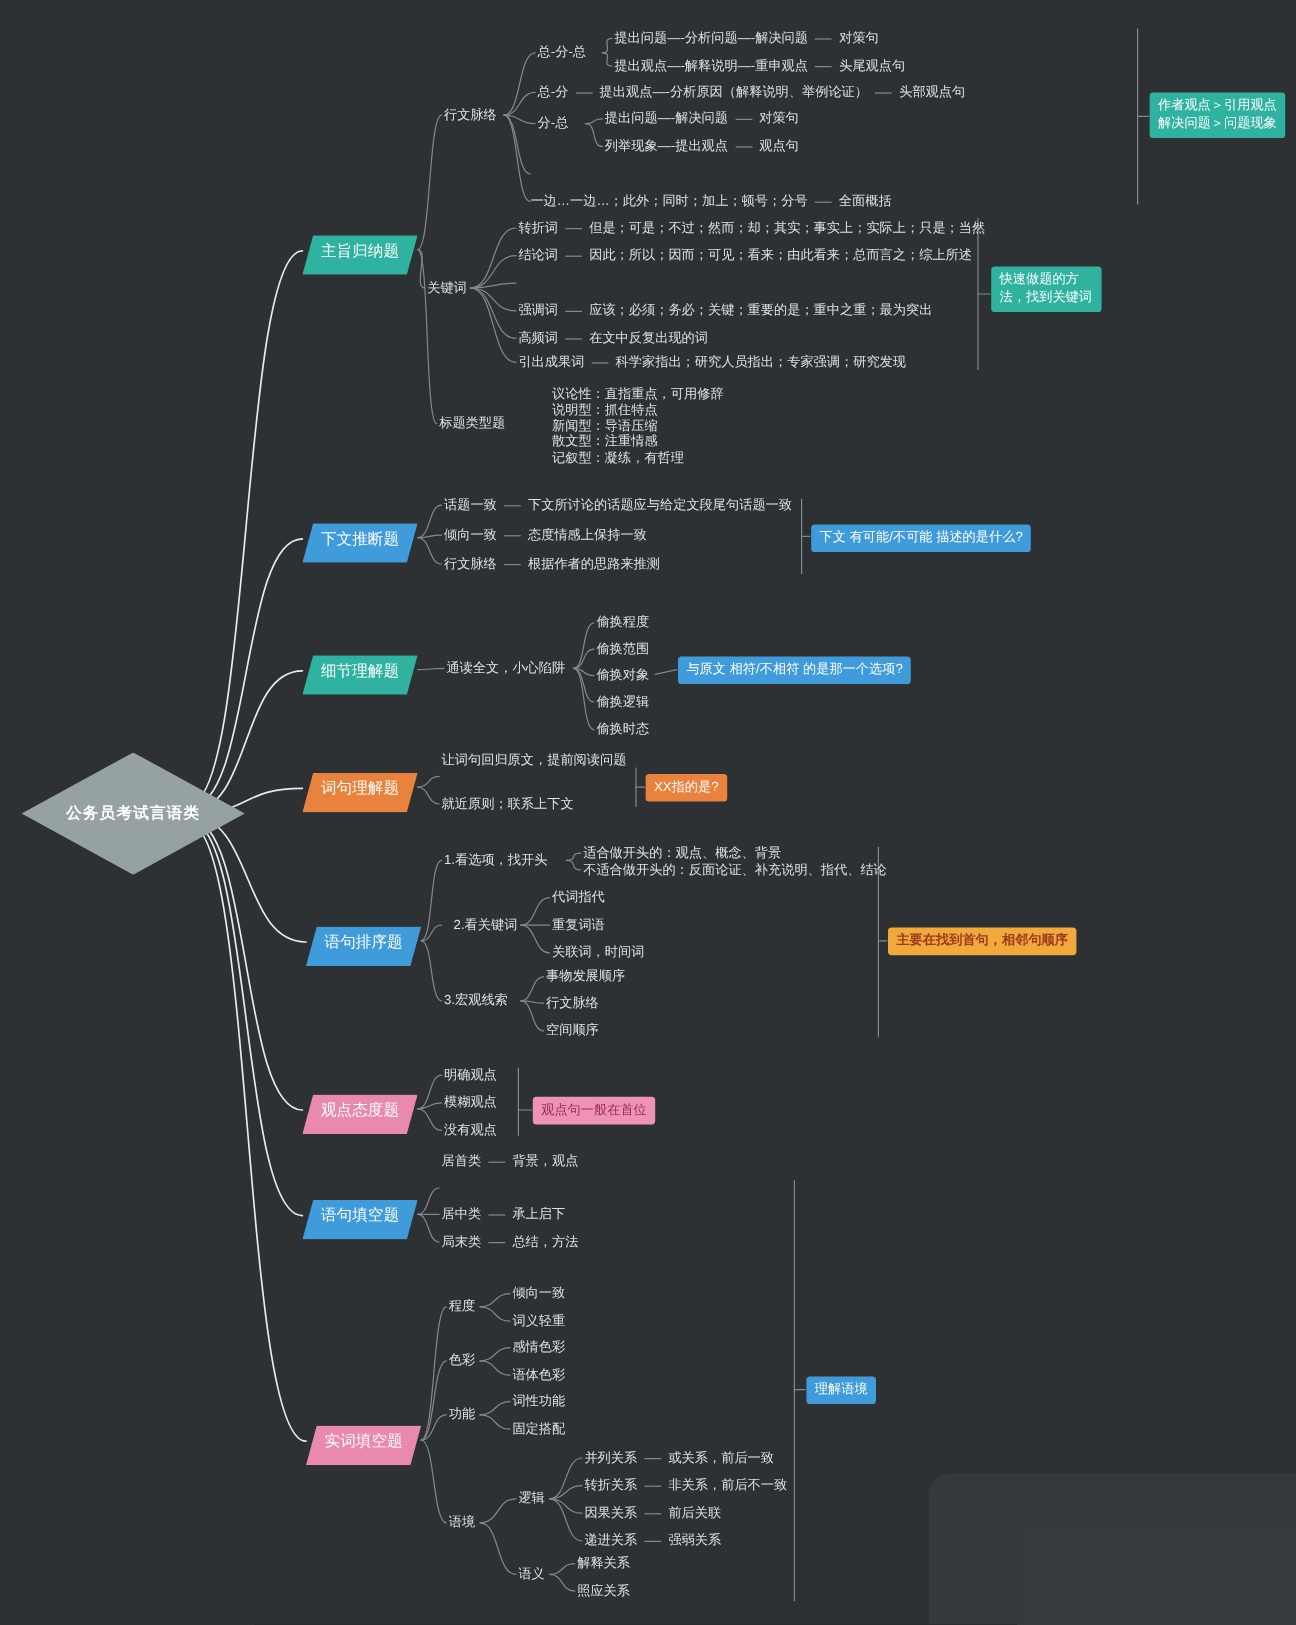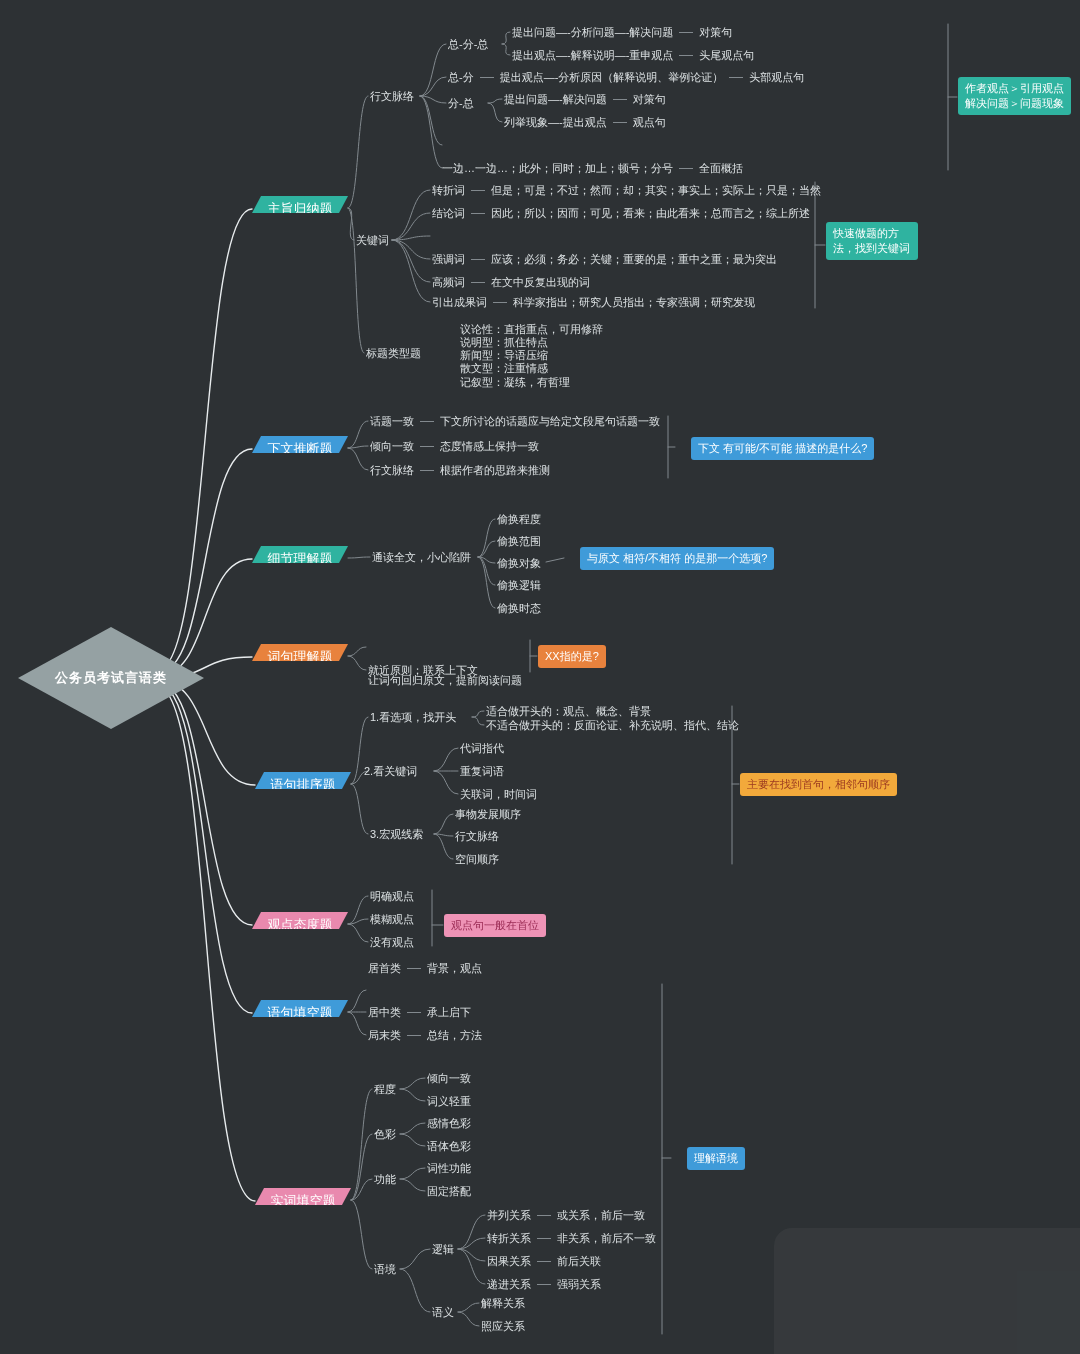--- a/index.html
+++ b/index.html
@@ -15,21 +15,21 @@
   #edges path.r { stroke:var(--rootline,#e7ebed); stroke-width:1.4; }
 
   .root-node {
     position:absolute; left:18px; top:627px; width:186px; height:102px;
     background:var(--graynode,#95a1a3);
     clip-path:polygon(50% 0, 100% 50%, 50% 100%, 0 50%);
     display:flex; align-items:center; justify-content:center;
     color:#fff; font-size:13px; font-weight:bold; letter-spacing:1px;
   }
   .topic {
-    position:absolute; width:96px; height:17px; line-height:25px;
+    position:absolute; width:96px; height:33px; line-height:25px;
     text-align:center; color:#fff; font-size:13px;
     clip-path:polygon(9px 0, 100% 0, calc(100% - 9px) 100%, 0 100%);
   }
   .teal   { background:var(--teal,#2fb3a0); }
   .blue   { background:var(--blue,#3f9bd9); }
   .orange { background:var(--orange,#e8823d); }
   .pink   { background:var(--pink,#e989ae); }
 
   .node-label, .row {
     position:absolute; height:16px; line-height:16px;
@@ -37,23 +37,23 @@
   }
   .row { display:flex; align-items:center; }
   .dash { width:14px; height:1px; background:var(--line,#82898e); margin:0 6px; flex:none; }
 
   .note {
     position:absolute; font-size:11px; line-height:15px;
     padding:4px 7px; border-radius:3px; color:#fff; white-space:nowrap;
   }
   .note.wrap { white-space:normal; }
   .note-teal   { background:var(--teal,#2fb3a0);font-family:Liberation Serif, serif; }
-  .note-blue   { background:var(--blue,#3f9bd9);margin-left:15px; }
+  .note-blue   { background:var(--blue,#3f9bd9); }
   .note-orange { background:var(--orange,#e8823d); }
-  .note-amber  { background:var(--amber,#f2a93b); color:var(--ambertext,#9c3a20); }
+  .note-amber  { background:var(--amber,#f2a93b); color:var(--ambertext,#9c3a20);font-weight:bold; }
   .note-pink   { background:var(--pinklight,#ee93b6); color:var(--pinktext,#9b2c55); }
 
   .corner-patch {
     position:absolute; right:0; bottom:0; width:306px; height:126px;
     background:rgba(255,255,255,0.045); border-top-left-radius:18px;
   }
 </style>
 </head>
 <body>
 
@@ -257,28 +257,28 @@
   <div class="note note-blue" style="left:676px;top:437px"><span>下文 有可能/不可能 描述的是什么?</span></div>
 
   <div class="node-label" style="left:372px;top:549px"><span>通读全文，小心陷阱</span></div>
   <div class="node-label" style="left:497px;top:511px"><span>偷换程度</span></div>
   <div class="node-label" style="left:497px;top:533px"><span>偷换范围</span></div>
   <div class="node-label" style="left:497px;top:555px"><span>偷换对象</span></div>
   <div class="node-label" style="left:497px;top:577px"><span>偷换逻辑</span></div>
   <div class="node-label" style="left:497px;top:600px"><span>偷换时态</span></div>
   <div class="note note-blue" style="left:565px;top:547px"><span>与原文 相符/不相符 的是那一个选项?</span></div>
 
-  <div class="node-label" style="left:368px;top:672px"><span>让词句回归原文，提前阅读问题</span></div>
+  <div class="node-label" style="left:368px;top:626px"><span>让词句回归原文，提前阅读问题</span></div>
   <div class="node-label" style="left:368px;top:662px"><span>就近原则；联系上下文</span></div>
   <div class="note note-orange" style="left:538px;top:645px"><span>XX指的是?</span></div>
 
   <div class="node-label" style="left:370px;top:709px"><span>1.看选项，找开头</span></div>
   <div class="node-label" style="left:486px;top:703px"><span>适合做开头的：观点、概念、背景</span></div>
   <div class="node-label" style="left:486px;top:717px"><span>不适合做开头的：反面论证、补充说明、指代、结论</span></div>
-  <div class="node-label" style="left:364px;top:763px"><span>2.看关键词</span></div>
+  <div class="node-label" style="left:378px;top:763px"><span>2.看关键词</span></div>
   <div class="node-label" style="left:460px;top:740px"><span>代词指代</span></div>
   <div class="node-label" style="left:460px;top:763px"><span>重复词语</span></div>
   <div class="node-label" style="left:460px;top:786px"><span>关联词，时间词</span></div>
   <div class="node-label" style="left:370px;top:826px"><span>3.宏观线索</span></div>
   <div class="node-label" style="left:455px;top:806px"><span>事物发展顺序</span></div>
   <div class="node-label" style="left:455px;top:828px"><span>行文脉络</span></div>
   <div class="node-label" style="left:455px;top:851px"><span>空间顺序</span></div>
   <div class="note note-amber" style="left:740px;top:773px"><span>主要在找到首句，相邻句顺序</span></div>
 
   <div class="node-label" style="left:370px;top:888px"><span>明确观点</span></div>

